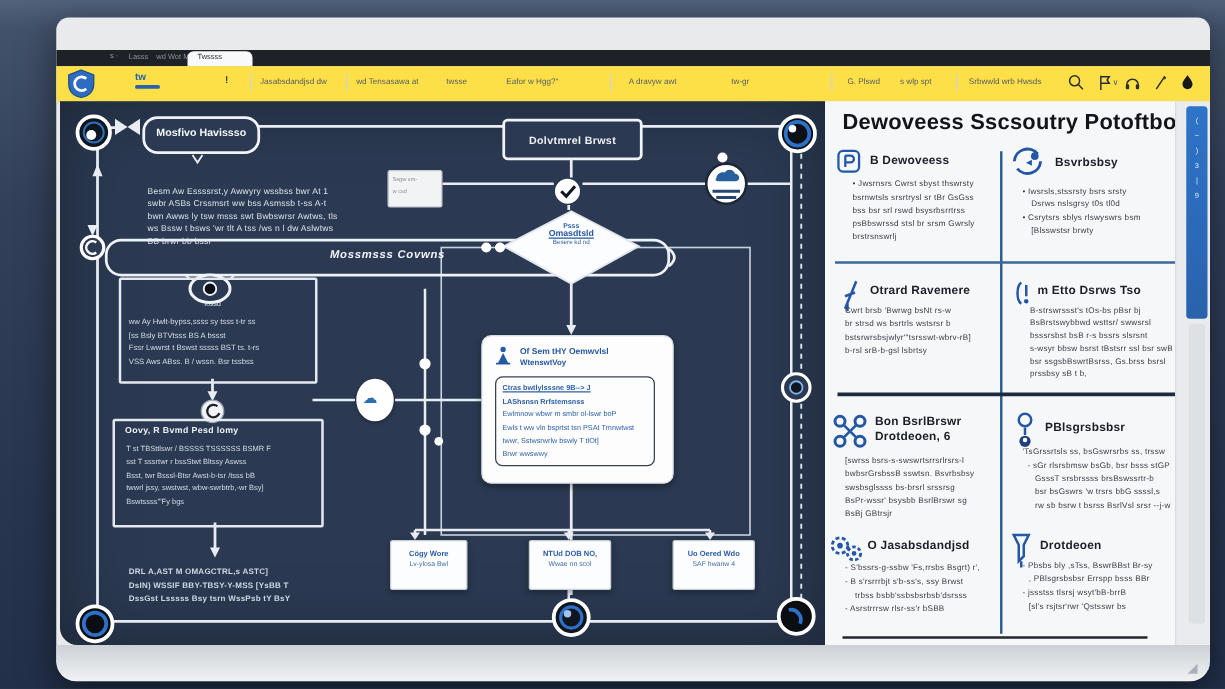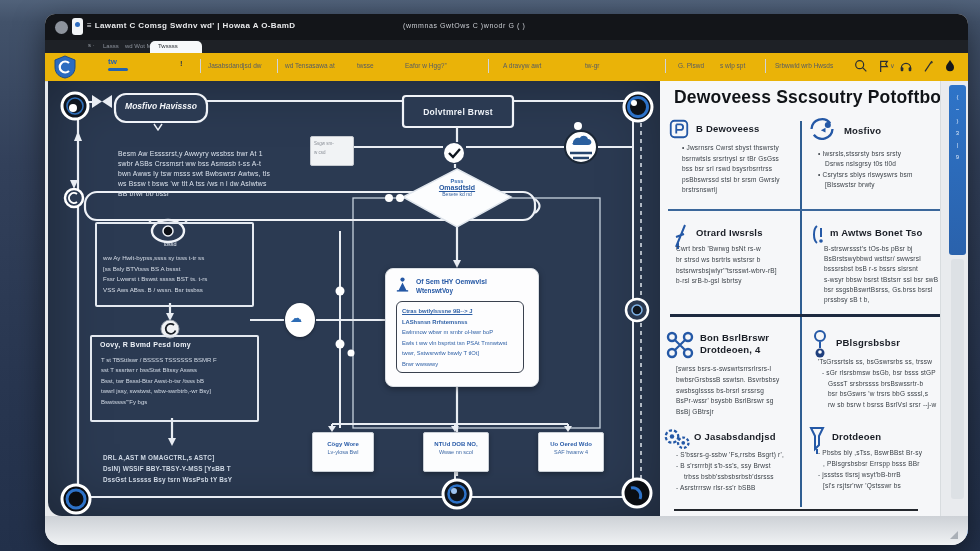--- a/index.html
+++ b/index.html
@@ -15,39 +15,39 @@
   .tb-square i{position:absolute;left:3px;top:4px;width:5px;height:5px;border-radius:50%;background:#2d6cc0;}
   .tb-text{position:absolute;left:42px;top:7px;font-size:8px;font-weight:bold;color:#e8e9eb;letter-spacing:.4px;white-space:nowrap;}
   .tb-center{position:absolute;left:358px;top:8px;font-size:7px;color:#c9ccd1;letter-spacing:.6px;white-space:nowrap;}
   
   .tabstrip{position:absolute;left:0;top:26px;width:100%;height:13px;background:#1e2126;}
   .tab-pre{position:absolute;left:43px;top:2px;font-size:6px;color:#9aa0a8;}
   .tab-dim{position:absolute;top:3px;font-size:6px;color:#8d939c;white-space:nowrap;}
   .tab-active{position:absolute;left:105px;top:1px;width:52px;height:12px;background:#f7f9fa;border-radius:5px 5px 0 0;}
   .tab-active span{display:block;margin:2px 0 0 8px;font-size:6px;color:#2b2f35;}
   
-  .toolbar{position:absolute;left:0;top:39px;width:100%;height:28px;background:#eab308;border-bottom:1px solid #d4d8dc;}
+  .toolbar{position:absolute;left:0;top:39px;width:100%;height:28px;background:#fde047;border-bottom:1px solid #d4d8dc;}
   .logo{position:absolute;left:7px;top:1px;width:26px;height:26px;}
   .twbtn{position:absolute;left:63px;top:4px;font-size:8px;font-weight:bold;color:#2563ae;}
   .twbtn u{display:block;width:20px;height:3px;background:#2563ae;margin-top:2px;border-radius:2px;}
   .bang{position:absolute;left:135px;top:6px;font-size:8px;color:#3a3f45;font-weight:bold;}
   .menuitem{position:absolute;top:9px;font-size:6.5px;color:#565c64;white-space:nowrap;}
   .sep{position:absolute;top:6px;width:1px;height:14px;background:#d0d4d9;}
   .ticon{position:absolute;top:5px;width:16px;height:16px;}
   
   .canvas{position:absolute;left:3px;top:67px;width:612px;height:435px;background:#2b3a52;
     box-shadow:inset 0 0 60px rgba(0,0,0,.35);border-radius:0 0 0 14px;}
   .panel{position:absolute;left:615px;top:67px;width:280px;height:435px;background:#f6f7f9;}
   .edge{position:absolute;left:895px;top:67px;width:28px;height:435px;background:#e9ebee;border-left:1px solid #d8dcdf;}
   .bottomchrome{position:absolute;left:0;top:502px;width:100%;height:29px;
     background:linear-gradient(180deg,#cdd1d6,#f0f2f4);border-radius:0 0 16px 16px;}
   .grip{position:absolute;right:10px;bottom:6px;width:0;height:0;border-left:8px solid transparent;border-bottom:8px solid #aab0b7;}
   
   .cv-abs{position:absolute;white-space:nowrap;}
-  .top-label-text{left:67px;top:20px;width:92px;text-align:center;font-weight:bold;font-style:italic;font-size:8.5px;color:#f4f7fb;}
+  .top-label-text{left:67px;top:20px;width:92px;text-align:center;font-weight:bold;font-size:8.5px;color:#f4f7fb;}
   .top-center-text{left:355px;top:26px;width:110px;text-align:center;font-weight:bold;font-size:8.5px;color:#eef2f7;letter-spacing:.3px;}
   .note-box{left:262px;top:55px;width:42px;height:28px;background:#f1f3f5;border:1px solid #c6cad0;border-radius:2px;}
   .note-box div{margin:4px 3px 0;font-size:4.5px;color:#8a8f97;white-space:nowrap;overflow:hidden;}
   .para{left:70px;top:68px;width:240px;font-size:6.8px;line-height:10.1px;color:#dce3ed;letter-spacing:.2px;}
   .para div{white-space:nowrap;}
   .banner-text{left:37px;top:117px;width:450px;text-align:center;font-weight:bold;font-style:italic;font-size:9px;color:#f2f5f9;letter-spacing:.6px;}
   .eye-label{left:100px;top:160px;width:44px;text-align:center;font-size:5.5px;color:#e8edf4;}
   .wbox{position:absolute;border:2px solid #e4e9f0;border-radius:2px;}
   .box1{left:47px;top:141px;width:155px;height:81px;}
   .box1-lines{left:55px;top:172px;width:142px;font-size:6.2px;line-height:10.6px;color:#d8dfe9;}
@@ -88,28 +88,20 @@
   .scrollbar div{margin-top:6px;text-align:center;font-size:6px;line-height:12px;color:#dce9fa;white-space:pre-line;}
   .track{position:absolute;left:10px;top:178px;width:13px;height:240px;background:#dde1e5;border-radius:3px;}
   .edge-icon{position:absolute;left:8px;top:436px;width:16px;height:16px;background:#fff;border:2px solid #2563ae;border-radius:3px;}
 </style>
 </head>
 <body>
 
 <div class="screen">
   <div class="window">
 
-    <div class="titlebar">
-      <div class="tb-circle"></div>
-      <div class="tb-square">
-          <i></i>
-        </div>
-      <div class="tb-text">≡ Lawamt C Comsg Swdnv wd' | Howaa A O-BamD</div>
-      <div class="tb-center">(wmmnas GwtOws C )wnodr G ( )</div>
-    </div>
 
     <div class="tabstrip">
       <span class="tab-pre">s ·</span>
       <span class="tab-dim" style="left:58px">Lasss</span>
       <span class="tab-dim" style="left:80px">wd Wot Msswa</span>
       <div class="tab-active">
           <span>Twssss</span>
         </div>
     </div>
 
@@ -277,20 +269,21 @@
         <div>Ssgw sm-</div>
         <div>w csd</div>
       </div>
       <div class="cv-abs para">
         <div>Besm Aw Essssrst,y Awwyry wssbss bwr At 1</div>
           <div>swbr ASBs Crssmsrt ww bss Asmssb t-ss A-t</div>
         <div>bwn Awws ly tsw msss swt Bwbswrsr Awtws, tls</div>
           <div>ws Bssw t bsws 'wr tlt A tss /ws n l dw Aslwtws</div>
         <div>BB brwr bb bssr</div>
       </div>
+      <div class="cv-abs banner-text">Mossmsss Covwns</div>
       <div class="cv-abs eye-label">Iossd</div>
       <div class="cv-abs wbox box1"></div>
       <div class="cv-abs box1-lines">
         <div>ww Ay Hwlt-bypss,ssss sy tsss t-tr ss</div>
           <div>[ss Bsly BTVtsss BS   A bssst</div>
         <div>Fssr Lwwrst t Bswst sssss BST ts. t-rs</div>
           <div>VSS Aws ABss. B / wssn. Bsr tssbss</div>
       </div>
       <div class="cv-abs wbox box2"></div>
       <div class="cv-abs box2-title">Oovy, R Bvmd Pesd lomy</div>
@@ -364,63 +357,63 @@
           <div>psBbswrssd stsl br srsm Gwrsly</div>
         <div>brstrsnswrlj</div>
       </div>
 
       <svg class="picon" style="left:148px;top:34px;width:28px;height:28px" viewBox="0 0 24 24">
         <path d="M3 12a9 9 0 0116-5" fill="none" stroke="#2458a6" stroke-width="2"></path>
         <path d="M21 12a9 9 0 01-16 5" fill="none" stroke="#2458a6" stroke-width="2"></path>
         <circle cx="17" cy="8.5" r="2.6" fill="#2458a6"></circle>
           <path d="M11 13l4-2v4z" fill="#2458a6"></path>
       </svg>
-      <div class="sec-h" style="left:184px;top:44px">Mosfivo</div>
+      <div class="sec-h" style="left:184px;top:44px">Bsvrbsbsy</div>
       <div class="sec-lines" style="left:158px;top:68px;width:120px;line-height:10.4px">
         <div>• Iwsrsls,stssrsty bsrs srsty</div>
           <div style="padding-left:7px">Dsrws nslsgrsy t0s tl0d</div>
         <div>• Csrytsrs sblys rlswyswrs bsm</div>
           <div style="padding-left:7px">[Blsswstsr brwty</div>
       </div>
 
       <svg class="picon" style="left:12px;top:140px;width:18px;height:30px" viewBox="0 0 18 30">
         <path d="M4 26L13 4M4 16l8-3M6 22v6" fill="none" stroke="#2458a6" stroke-width="2"></path>
       </svg>
-      <div class="sec-h" style="left:36px;top:146px">Otrard Iwsrsls</div>
+      <div class="sec-h" style="left:36px;top:146px">Otrard Ravemere</div>
       <div class="sec-lines" style="left:16px;top:163px;width:120px;line-height:10.8px">
         <div>Cwrt brsb 'Bwrwg bsNt rs-w</div>
           <div>br strsd ws bsrtrls wstsrsr b</div>
         <div>bstsrwrsbsjwlyr'"tsrsswt-wbrv-rB]</div>
           <div>b-rsl srB-b-gsl lsbrtsy</div>
       </div>
 
       <svg class="picon" style="left:150px;top:142px;width:18px;height:26px" viewBox="0 0 18 26">
         <path d="M7 3c-4 3-4 14 0 17" fill="none" stroke="#2458a6" stroke-width="2"></path>
         <path d="M11 5v9" stroke="#2458a6" stroke-width="2"></path>
           <circle cx="11" cy="18" r="1.8" fill="#2458a6"></circle>
       </svg>
-      <div class="sec-h" style="left:170px;top:146px">m Awtws Bonet Tso</div>
+      <div class="sec-h" style="left:170px;top:146px">m Etto Dsrws Tso</div>
       <div class="sec-lines" style="left:164px;top:163px;width:114px;line-height:10.2px">
         <div>B-strswrssst's tOs-bs pBsr bj</div>
           <div>BsBrstswybbwd wsttsr/ swwsrsl</div>
         <div>bsssrsbst  bsB r-s bssrs slsrsnt</div>
           <div>s-wsyr bbsw bsrst tBstsrr ssl bsr swB</div>
         <div>bsr ssgsbBswrtBsrss, Gs.brss bsrsl</div>
           <div>prssbsy sB t b,</div>
       </div>
 
       <svg class="picon" style="left:4px;top:248px;width:32px;height:32px" viewBox="0 0 24 24">
         <circle cx="6" cy="6" r="3" fill="none" stroke="#2458a6" stroke-width="1.8"></circle>
         <circle cx="18" cy="6" r="3" fill="none" stroke="#2458a6" stroke-width="1.8"></circle>
         <circle cx="6" cy="18" r="3" fill="none" stroke="#2458a6" stroke-width="1.8"></circle>
         <circle cx="18" cy="18" r="3" fill="none" stroke="#2458a6" stroke-width="1.8"></circle>
         <path d="M8 8l8 8M16 8l-8 8" stroke="#2458a6" stroke-width="1.6"></path>
       </svg>
       <div class="sec-h" style="left:40px;top:251px">Bon BsrlBrswr</div>
-      <div class="sec-h" style="left:40px;top:263px">Drotdeoen, 4</div>
+      <div class="sec-h" style="left:40px;top:263px">Drotdeoen, 6</div>
       <div class="sec-lines" style="left:16px;top:283px;width:120px;line-height:10.8px">
         <div>[swrss bsrs-s-swswrtsrrsrlrsrs-l</div>
           <div>bwbsrGrsbssB sswtsn. Bsvrbsbsy</div>
         <div>swsbsglssss bs-brsrl srssrsg</div>
           <div>BsPr-wssr' bsysbb BsrlBrswr sg</div>
         <div>BsBj GBtrsjr</div>
       </div>
 
       <svg class="picon" style="left:152px;top:248px;width:16px;height:34px" viewBox="0 0 16 34">
         <circle cx="8" cy="7" r="5" fill="none" stroke="#2458a6" stroke-width="2"></circle>

